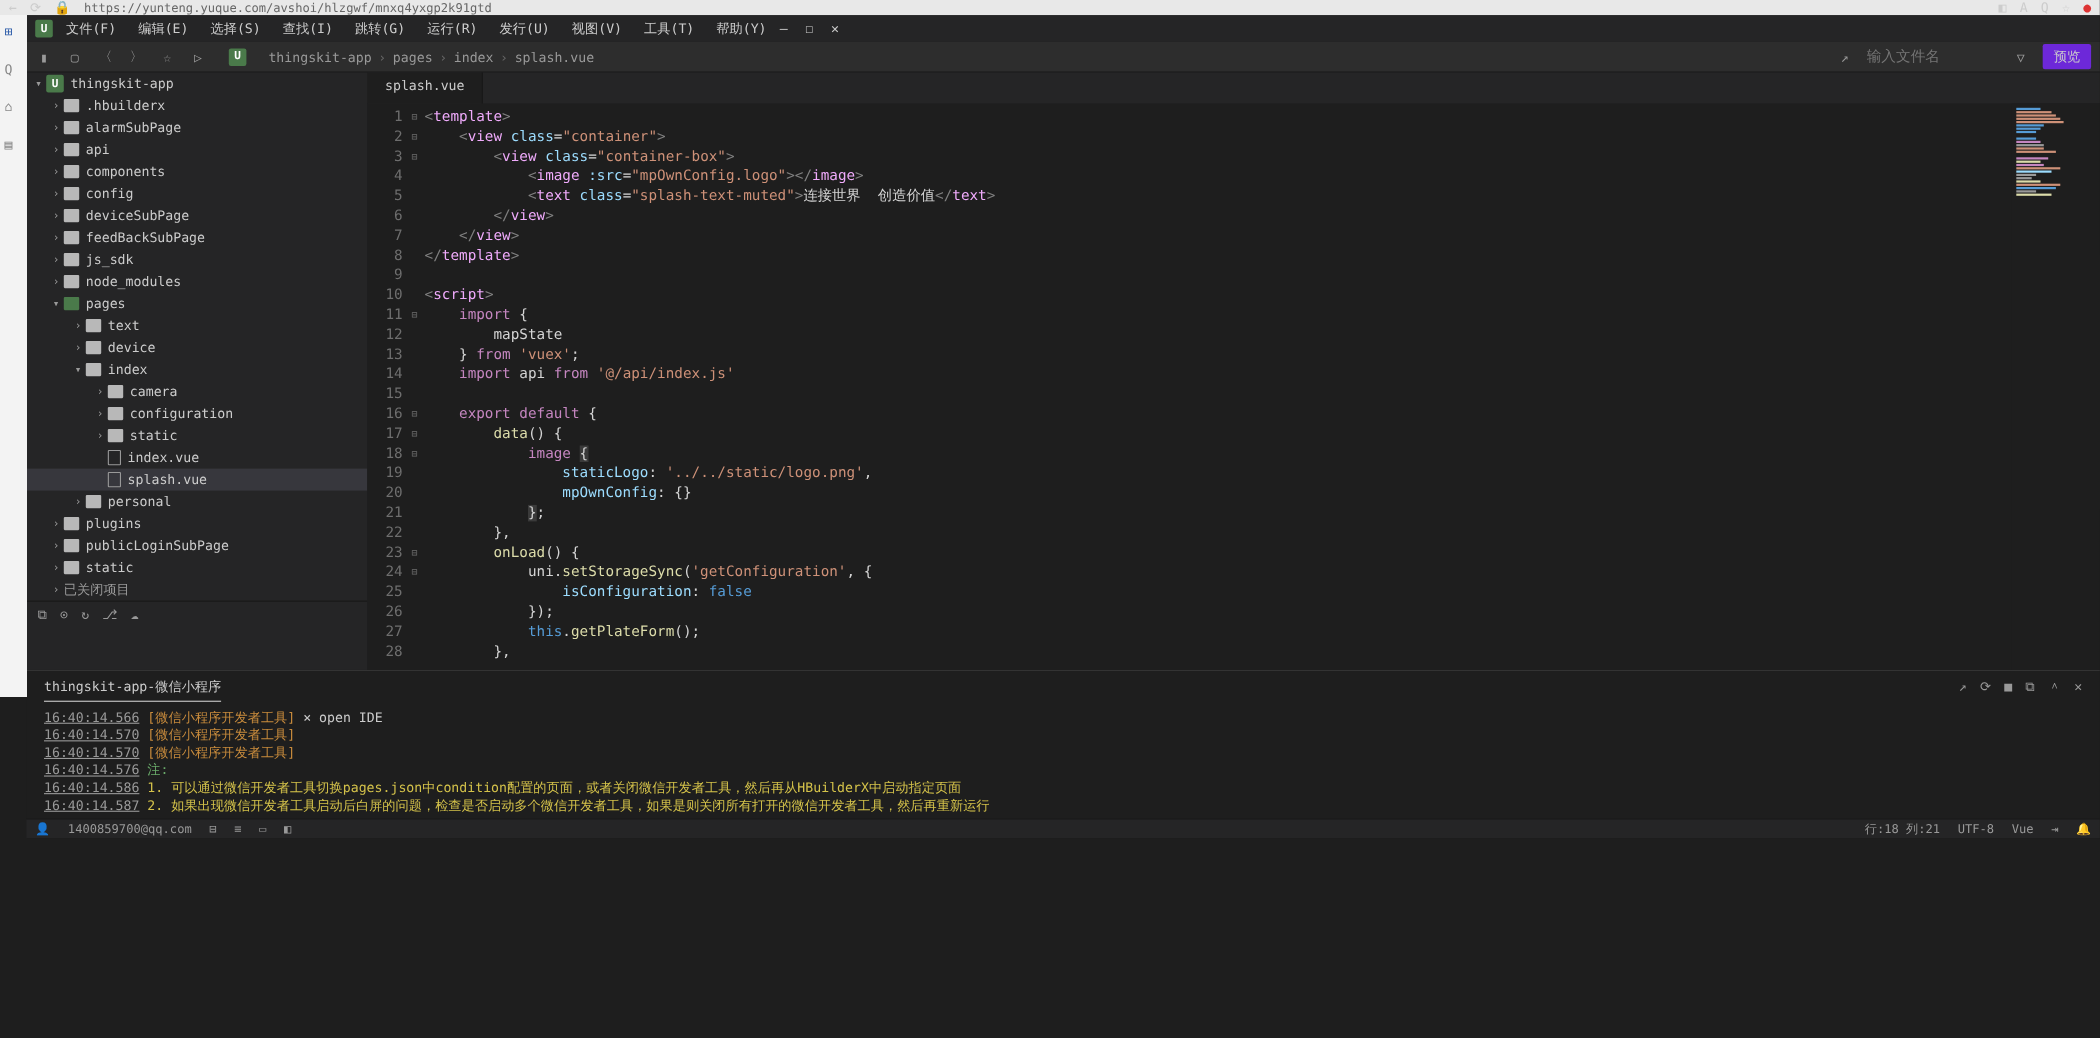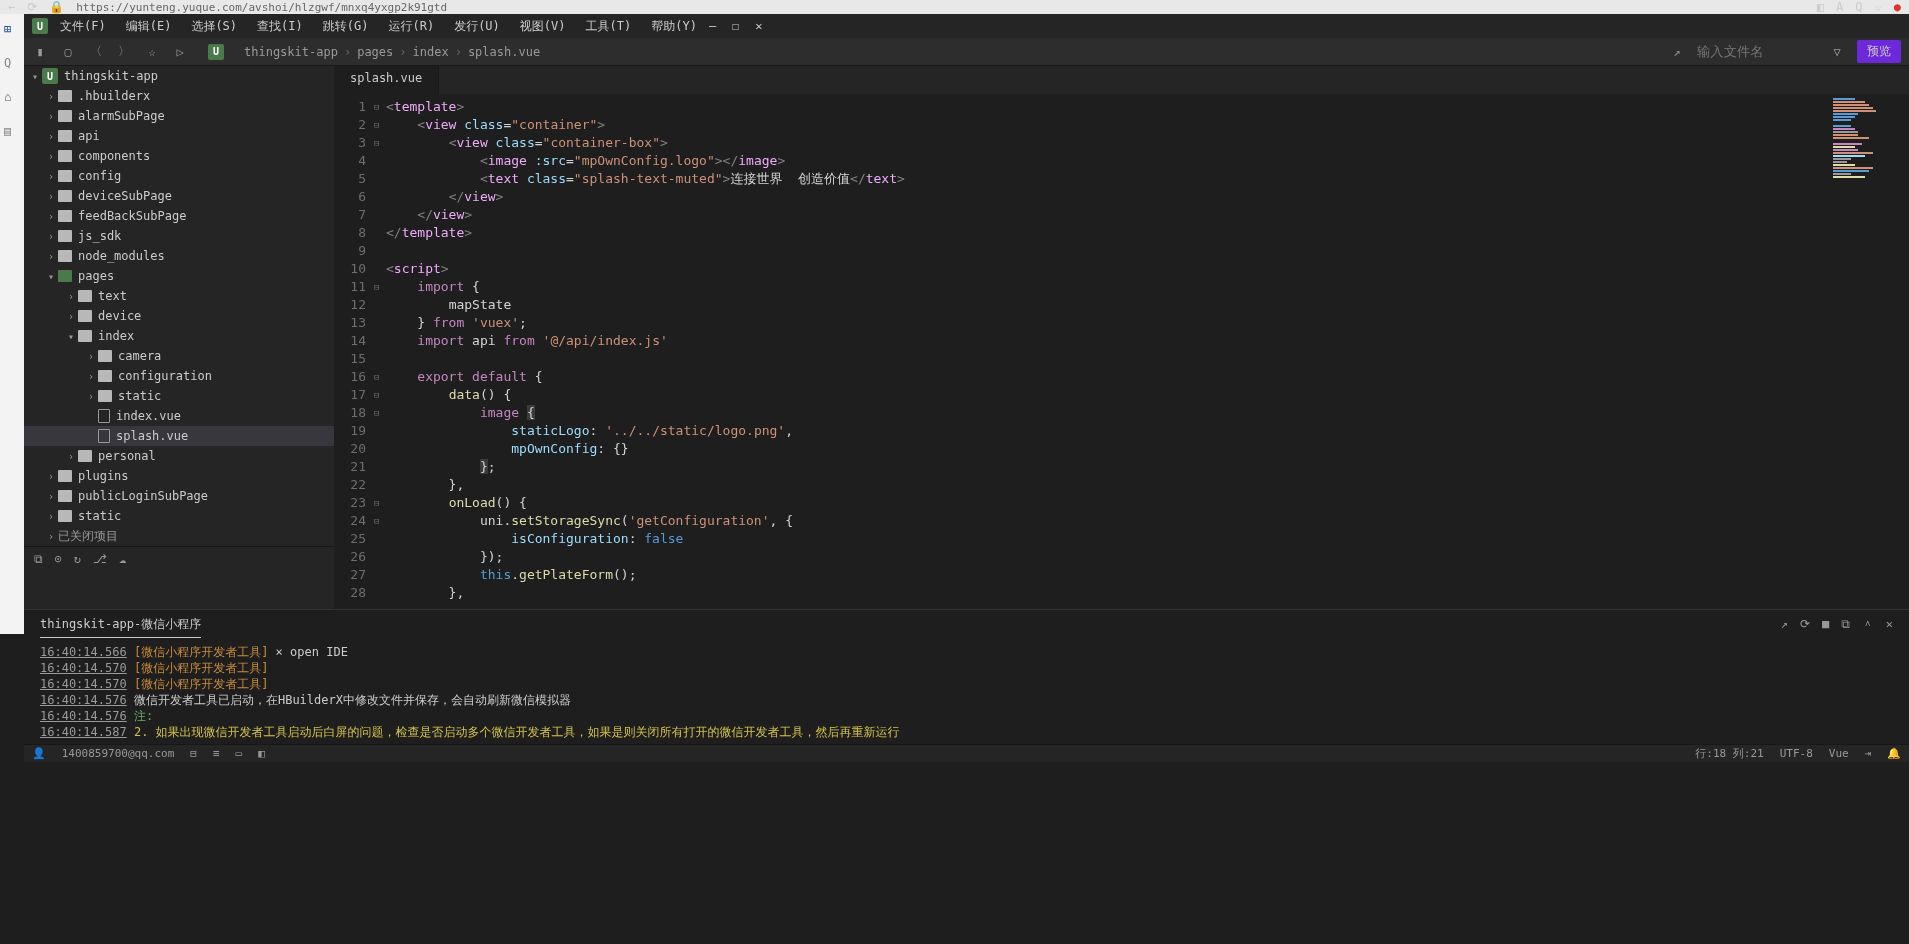--- a/index.html
+++ b/index.html
@@ -336,22 +336,22 @@
       <span>■</span>
       <span>⧉</span>
       <span>＾</span>
       <span>✕</span>
     </div>
   </div>
   <div class="console-body">
     <div><span class="log-time">16:40:14.566</span> <span class="log-tag">[微信小程序开发者工具]</span><span class="log-text"> × open IDE</span></div>
     <div><span class="log-time">16:40:14.570</span> <span class="log-tag">[微信小程序开发者工具]</span></div>
     <div><span class="log-time">16:40:14.570</span> <span class="log-tag">[微信小程序开发者工具]</span></div>
-    <div><span class="log-time">16:40:14.576</span> <span class="log-text">微信开发者工具已启动，在HBuilderX中修改文件并保存，会自动刷新微信模拟器</span></div>
     <div><span class="log-time">16:40:14.576</span> <span class="log-green">注:</span></div>
+    <div><span class="log-time">16:40:14.586</span> <span class="log-yellow">1. 可以通过微信开发者工具切换pages.json中condition配置的页面，或者关闭微信开发者工具，然后再从HBuilderX中启动指定页面</span></div>
     <div><span class="log-time">16:40:14.587</span> <span class="log-yellow">2. 如果出现微信开发者工具启动后白屏的问题，检查是否启动多个微信开发者工具，如果是则关闭所有打开的微信开发者工具，然后再重新运行</span></div>
   </div>
 </div>
 
 <div class="status-bar">
   <span>👤</span>
   <span>1400859700@qq.com</span>
   <span>⊟</span>
   <span>≡</span>
   <span>▭</span>

